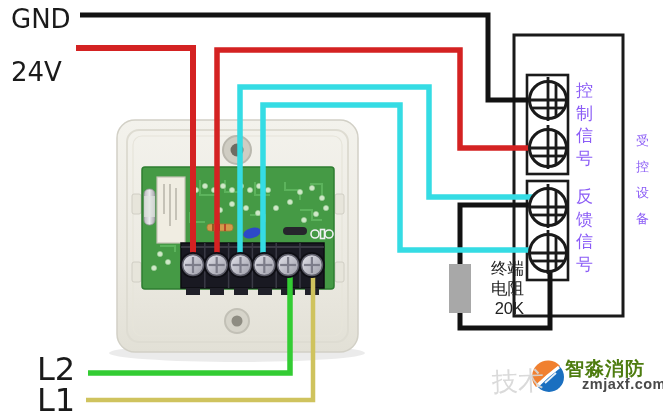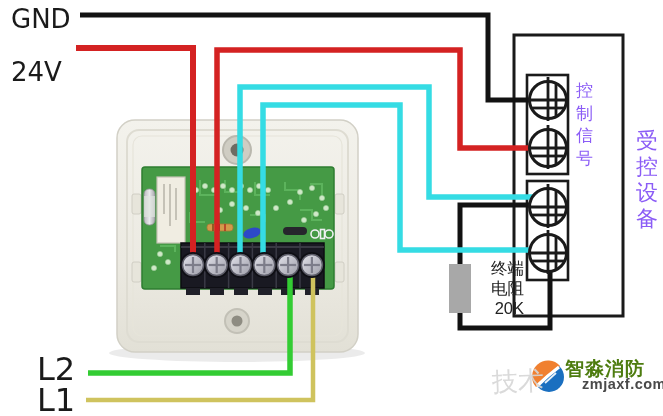--- a/index.html
+++ b/index.html
@@ -9,21 +9,21 @@
   }
   svg{position:absolute;left:0;top:0;}
   .lbl{position:absolute;white-space:nowrap;}
   .lbl-big{font-size:26px;color:#1a1a1a;}
   .lbl-huge{font-size:32px;color:#1a1a1a;}
   .vlabel{
     position:absolute;width:19px;font-size:17px;line-height:22.5px;
     word-break:break-all;text-align:left;color:#8b5cf6;
     font-family:"Liberation Sans",sans-serif;
   }
-  .vlabel-device{line-height:26px;font-size:22px;}
+  .vlabel-device{line-height:26px;font-size:13px;}
   .res-label{
     position:absolute;left:468px;top:258px;width:56px;text-align:right;
     font-size:16.5px;line-height:20px;color:#222;
     font-family:"Liberation Sans",sans-serif;
   }
   .ghost{
     position:absolute;left:492px;top:364px;font-size:26px;color:#d6d6d6;
     transform:rotate(-2deg);font-family:"Liberation Sans",sans-serif;opacity:.9;
   }
   .brand{
@@ -280,20 +280,21 @@
       <path d="M545,383 L556,373" stroke="#fff" stroke-width="1.8" fill="none" opacity="0.9"></path>
     </g>
   </svg>
 
   <div class="lbl lbl-big" style="left:11px;top:4px;">GND</div>
   <div class="lbl lbl-big" style="left:11px;top:37px;margin-top:20px;">24V</div>
   <div class="lbl lbl-huge" style="left:37px;top:350px;text-align:center;">L2</div>
   <div class="lbl lbl-huge" style="left:37px;top:381px;">L1</div>
 
   <div class="vlabel" style="left:576px;top:80px;">控制信号</div>
+  <div class="vlabel" style="left:576px;top:186px;">反馈信号</div>
   <div class="vlabel vlabel-device" style="left:636px;top:128px;">受控设备</div>
 
   <div class="res-label">
     <div>终端</div>
     <div>电阻</div>
     <div>20K</div>
   </div>
 
   <div class="ghost">技术</div>
   <div class="brand">智淼消防</div>

